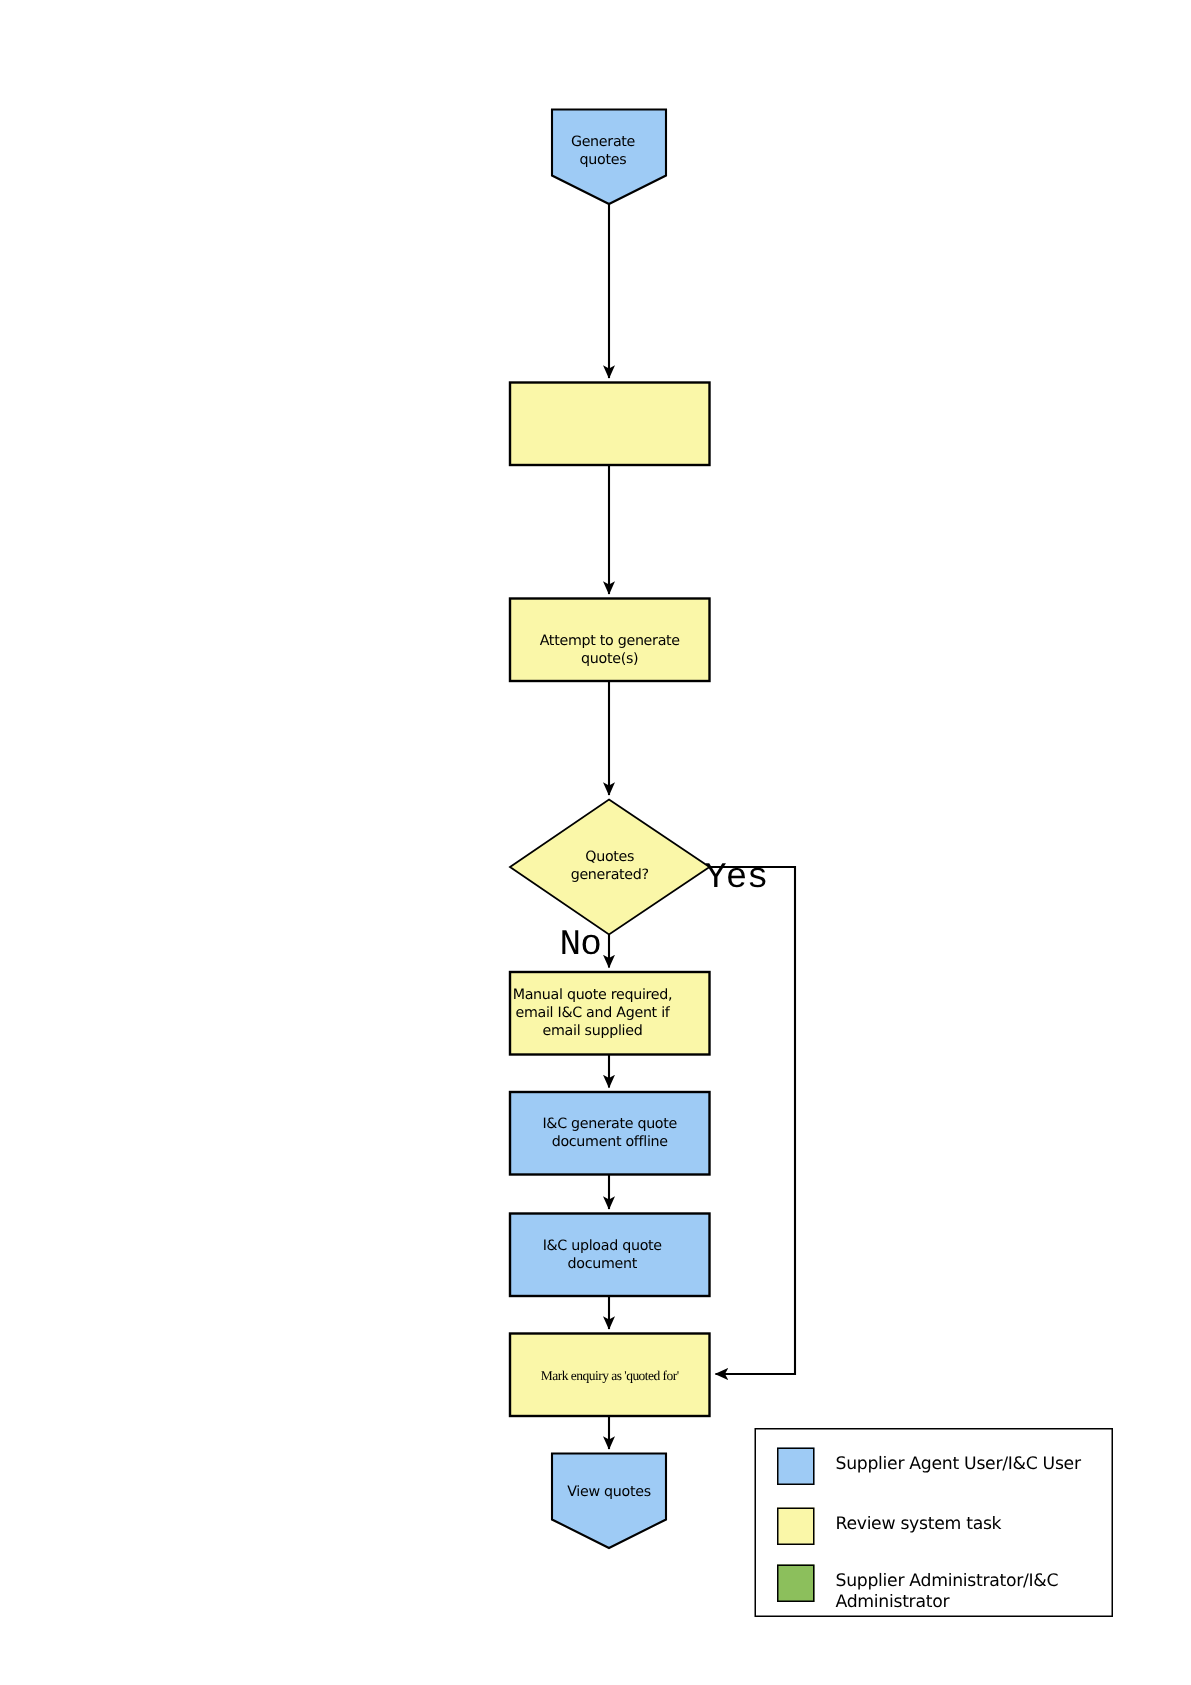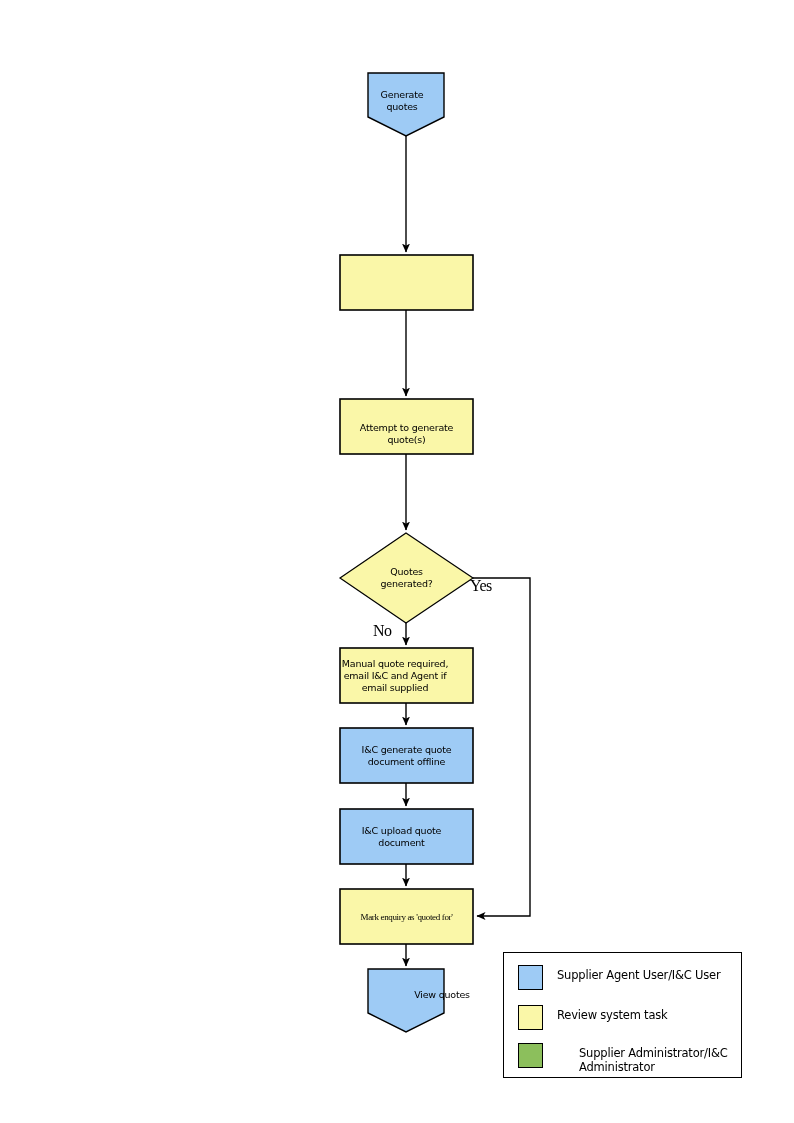--- a/index.html
+++ b/index.html
@@ -37,22 +37,22 @@
     display: flex;
     align-items: center;
     justify-content: center;
     white-space: pre-line;
     letter-spacing: -0.2px;
     pointer-events: none;
   }
   .edge-label {
     position: absolute;
     color: #000000;
-    font-family: Liberation Serif, serif;
-    font-size: 16px;
+    font-family: Liberation Mono, monospace;
+    font-size: 24px;
     line-height: 22px;
     letter-spacing: -0.5px;
   }
   #legend-box {
     position: absolute;
     left: 503px;
     top: 952px;
     width: 239px;
     height: 126px;
     border: 1.5px solid #000000;
@@ -142,39 +142,39 @@
 email supplied</div>
 
   <div class="node-label" style="left:340px; top:728px; width:133px; height:55px;">I&amp;C generate quote
 document offline</div>
 
   <div class="node-label" style="left:340px; top:809px; width:123px; height:55px;">I&amp;C upload quote
 document</div>
 
   <div class="node-label" style="left:339px; top:889px; width:135px; height:55px; font-size:9px; letter-spacing:-0.35px;font-family:Liberation Serif, serif;">Mark enquiry as 'quoted for'</div>
 
-  <div class="node-label" style="left:368px; top:969px; width:76px; height:52px;margin-left:36px;">View quotes</div>
+  <div class="node-label" style="left:368px; top:969px; width:76px; height:52px;">View quotes</div>
 
   <div class="edge-label" style="left:470px; top:575px;">Yes</div>
 
   <div class="edge-label" style="left:373px; top:620px;">No</div>
 
   <div id="legend-box">
 
     <div class="legend-row" style="top:12px;">
       <div class="legend-swatch" style="background:#9ECBF5;"></div>
       <div class="legend-text">Supplier Agent User/I&amp;C User</div>
     </div>
 
     <div class="legend-row" style="top:52px;">
       <div class="legend-swatch" style="background:#FAF7A8;"></div>
       <div class="legend-text">Review system task</div>
     </div>
 
-    <div class="legend-row" style="top:90px;gap:22px;">
+    <div class="legend-row" style="top:90px;">
       <div class="legend-swatch" style="background:#8CBF5C;"></div>
       <div class="legend-text">Supplier Administrator/I&amp;C
 Administrator</div>
     </div>
 
   </div>
 
 </div>
 
 </body></html>

